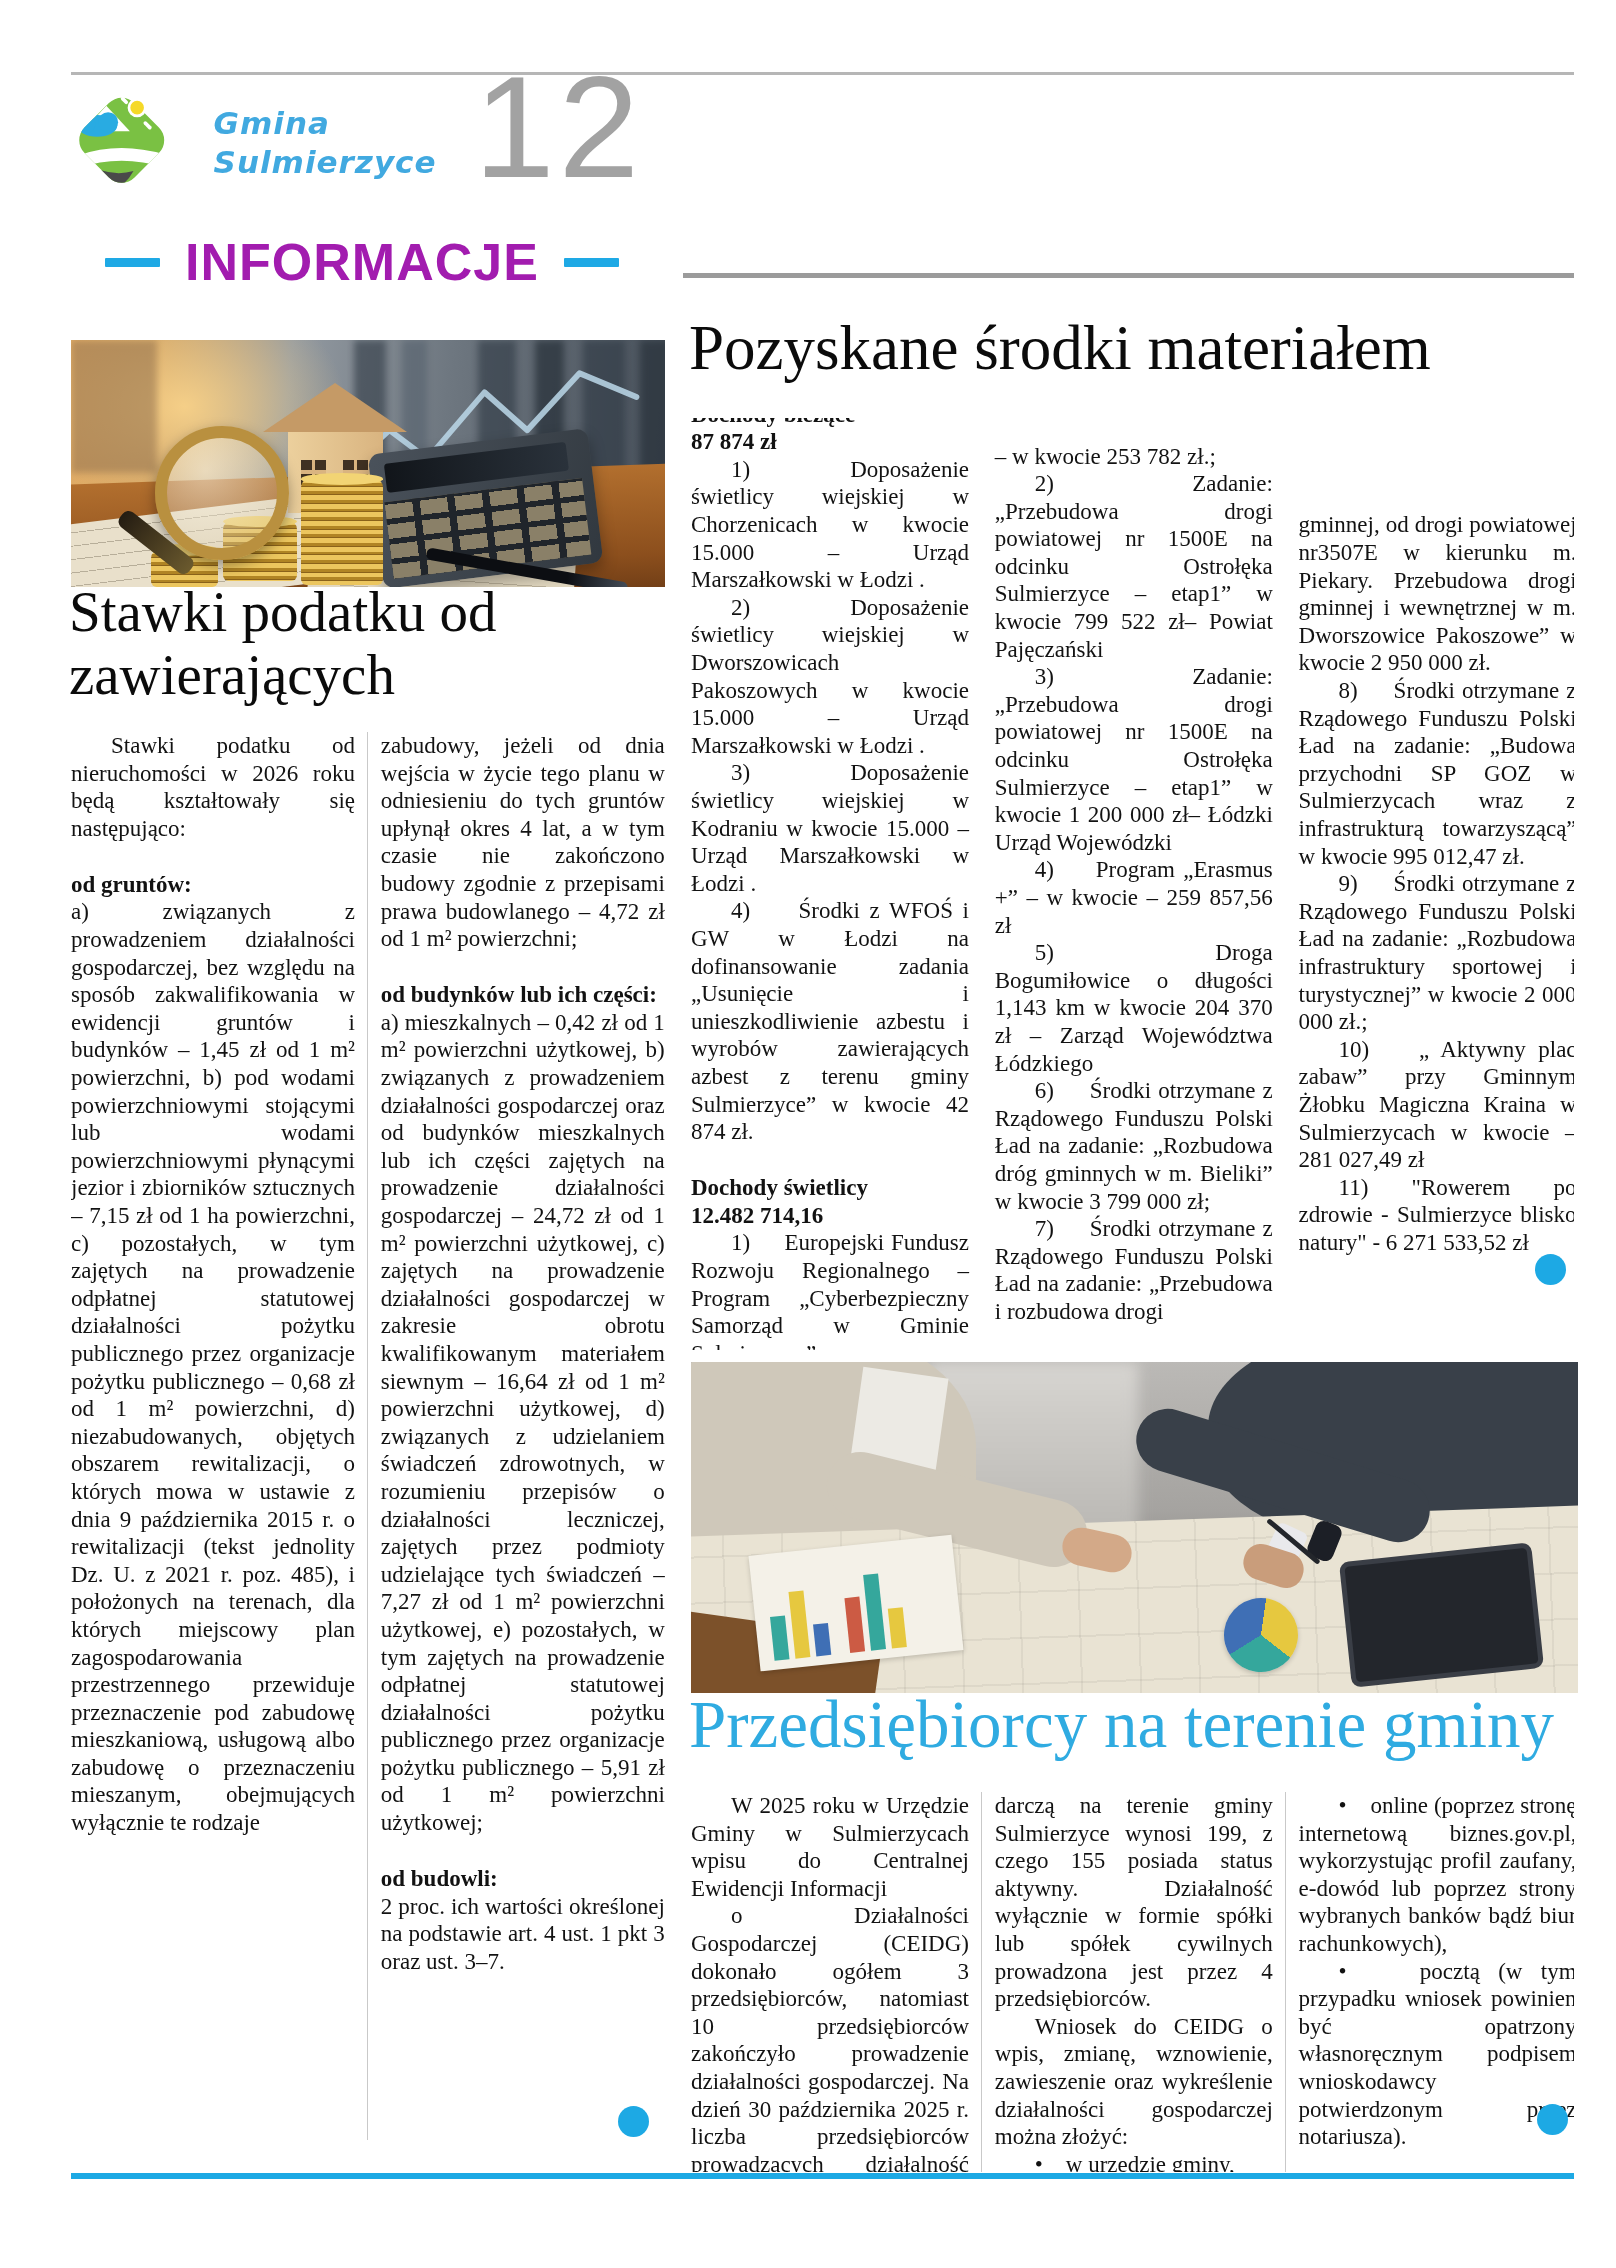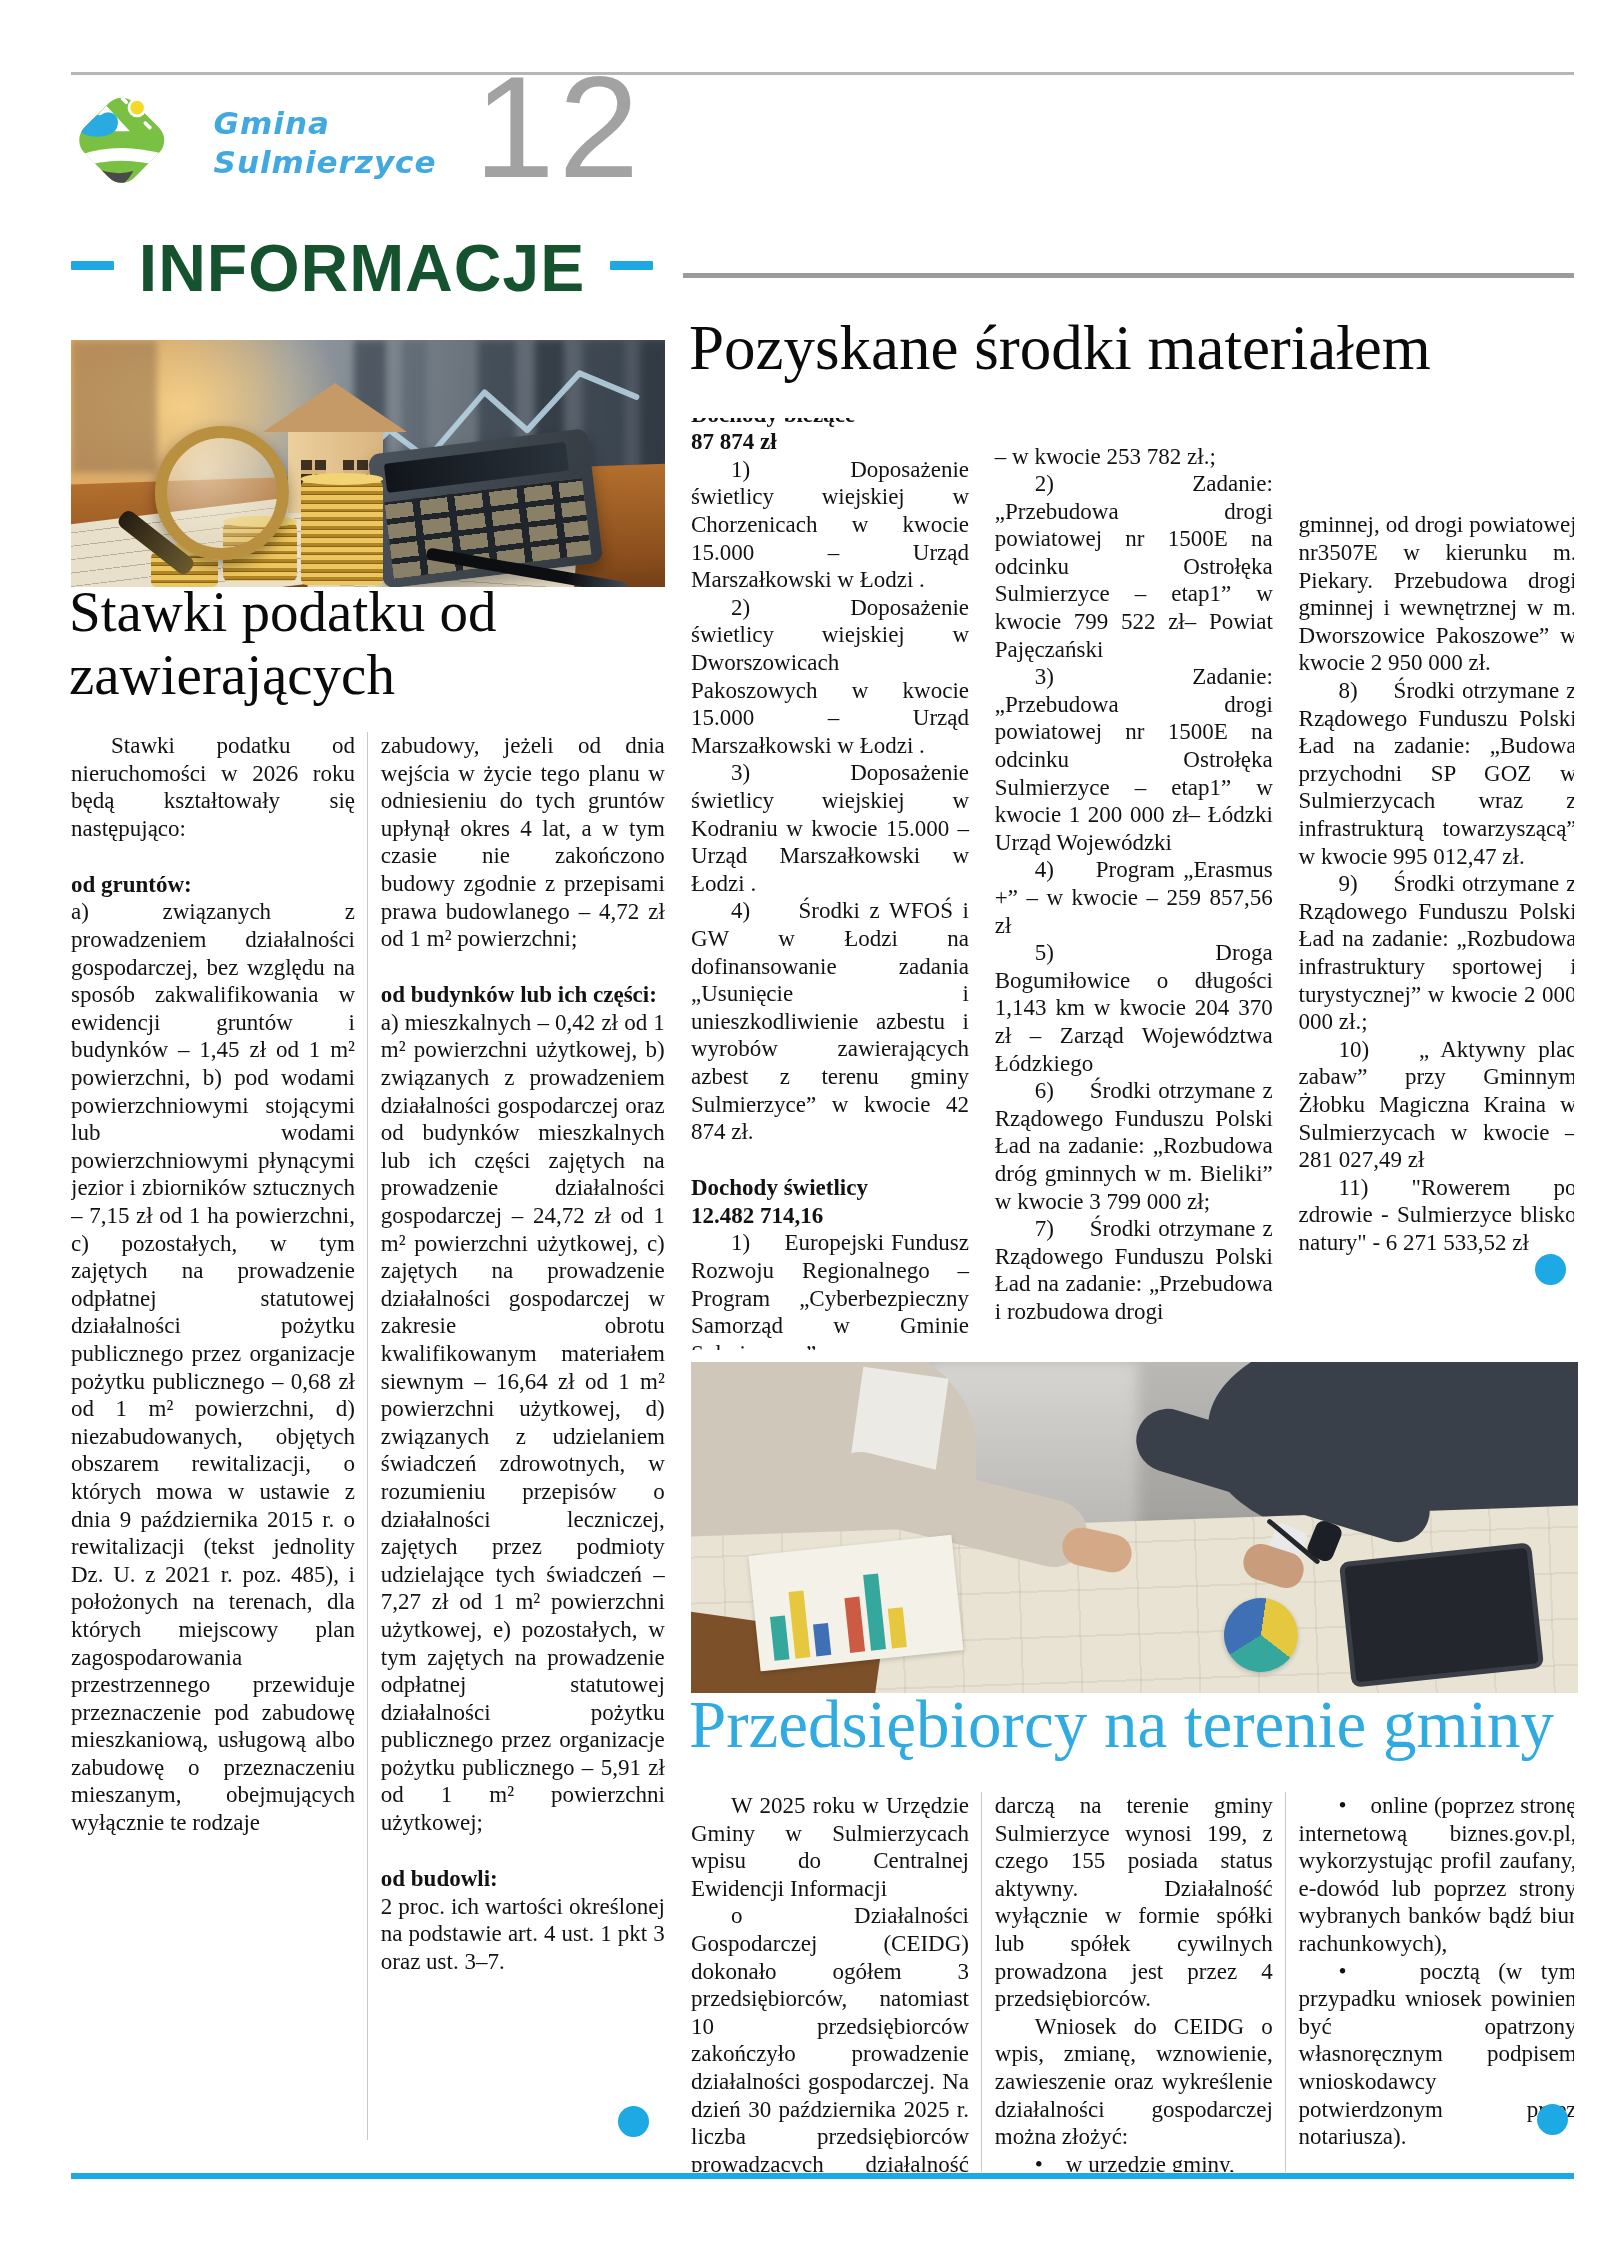--- a/index.html
+++ b/index.html
@@ -25,22 +25,22 @@
   .page-number {
     position:absolute; left:474px; top:49px;
     font-family:"Liberation Sans", sans-serif; font-size:145px; line-height:157px;
     color:#a2a2a2; letter-spacing:3.8px;
   }
   .section-title {
     position:absolute; left:71px; top:232px; width:582px;
     display:flex; align-items:center; justify-content:center; gap:25px;
   }
   .section-label {
-    font-family:"Liberation Sans", sans-serif; font-weight:bold; font-size:66px;
-    color:#14532d; letter-spacing:1px; line-height:61px;margin-top:6px;
+    font-family:"Liberation Sans", sans-serif; font-weight:bold; font-size:52px;
+    color:#a21caf; letter-spacing:1px; line-height:61px;
   }
   .dash { width:55px; height:8.6px; background:#1ea9e5; border-radius:1px; }
 
   
   h1 { margin:0; font-weight:400; font-family:"Liberation Serif", serif; color:#0b0b0b; }
   .stawki-title   { position:absolute; left:69px;  top:580px;  font-size:57px; line-height:63px; }
   .pozyskane-title{ position:absolute; left:689px; top:314px;  font-size:63px; line-height:68px; }
   .przeds-title   { position:absolute; left:689px; top:1693px; font-size:67px; line-height:63px; color:#2fabe1; }
 
   

